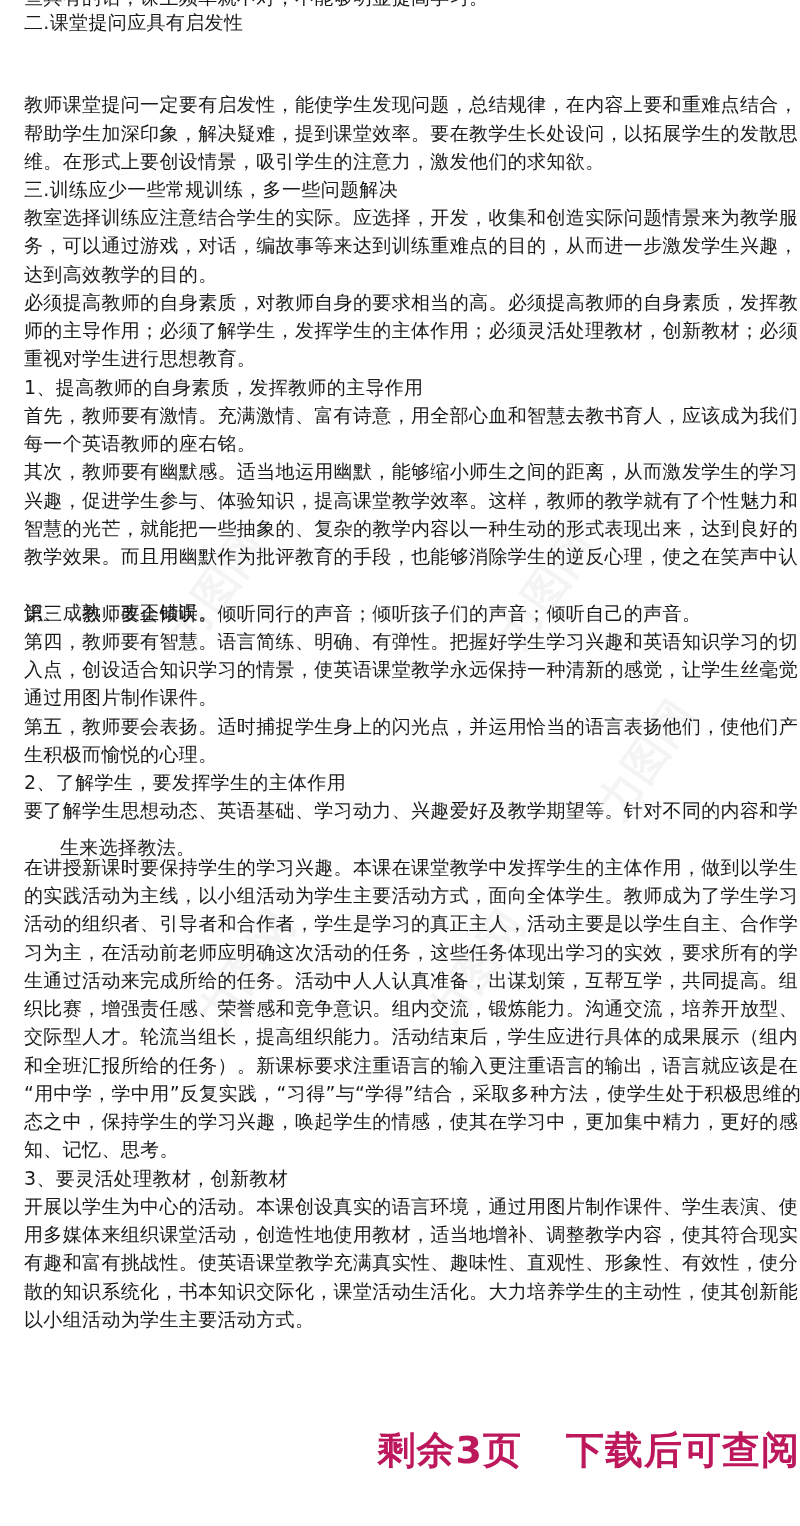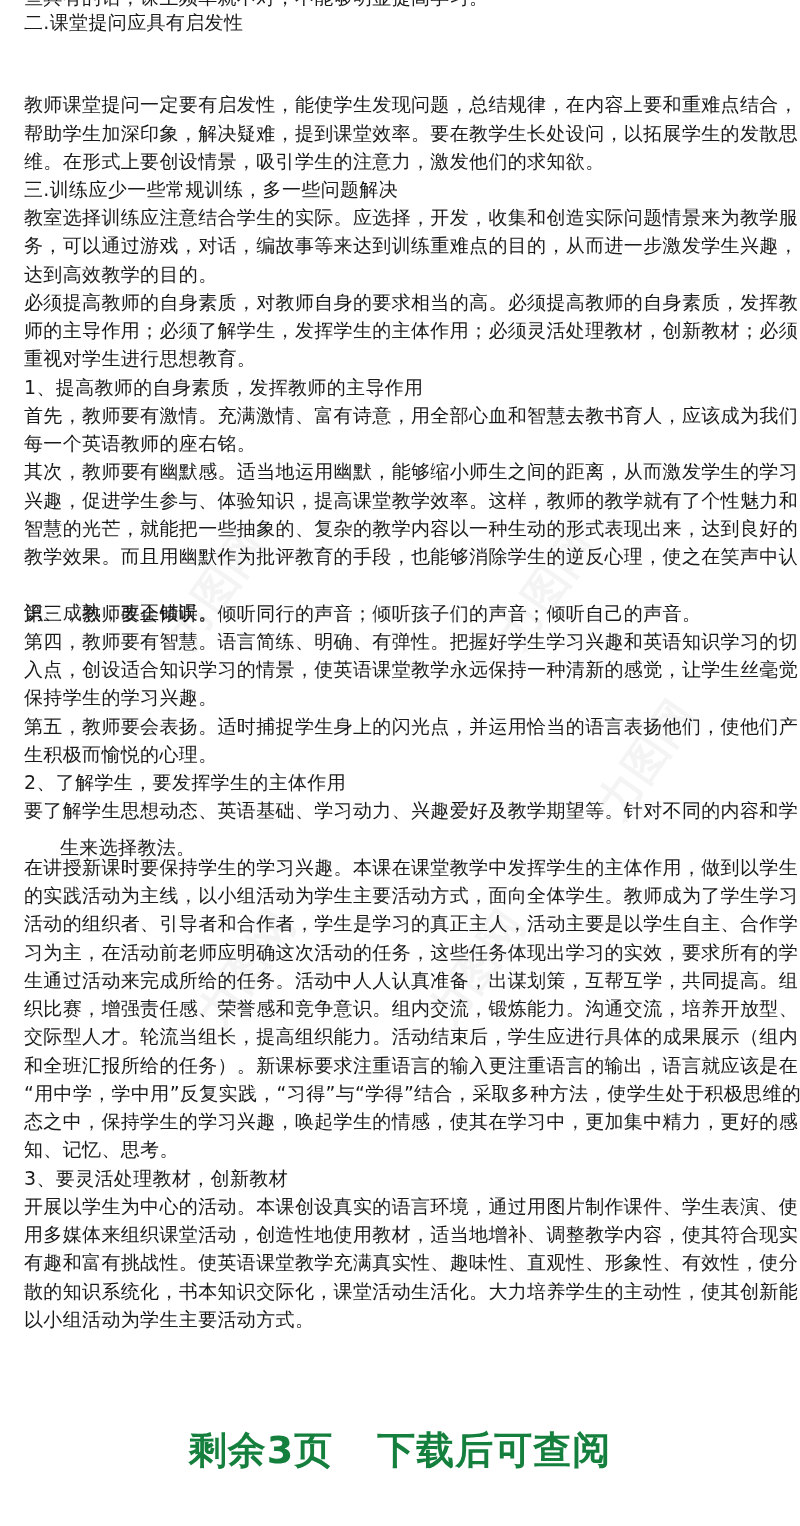--- a/index.html
+++ b/index.html
@@ -10,23 +10,23 @@
   }
   .page { position: absolute; left: 0; top: 0; width: 800px; height: 1526px; }
   .line {
     position: absolute; left: 24px; width: 760px;
     font-size: 19px; line-height: 28px; height: 28px;
     white-space: nowrap; letter-spacing: 0.35px;
   }
   .clipped { top: -17px; }
   .banner {
     position: absolute; left: 0; width: 800px; top: 1427px; height: 46px;
-    display: flex; justify-content: center; gap: 44px;
+    display: flex; justify-content: flex-end; gap: 44px;
     font-family: "DejaVu Sans", sans-serif; font-weight: bold;
-    font-size: 38px; line-height: 46px; color: #15803d;
+    font-size: 38px; line-height: 46px; color: #be185d;
     letter-spacing: 1px;
   }
   .wm {
     position: absolute; font-size: 44px; color: rgba(0,0,0,0.045);
     transform: rotate(-55deg); white-space: nowrap; pointer-events: none;
     font-weight: bold;
   }
 </style>
 </head>
 <body>
@@ -49,21 +49,21 @@
       <div class="line" style="top: 401px;">首先，教师要有激情。充满激情、富有诗意，用全部心血和智慧去教书育人，应该成为我们</div>
       <div class="line" style="top: 429px;">每一个英语教师的座右铭。</div>
       <div class="line" style="top: 457px;">其次，教师要有幽默感。适当地运用幽默，能够缩小师生之间的距离，从而激发学生的学习</div>
       <div class="line" style="top: 486px;">兴趣，促进学生参与、体验知识，提高课堂教学效率。这样，教师的教学就有了个性魅力和</div>
       <div class="line" style="top: 514px;">智慧的光芒，就能把一些抽象的、复杂的教学内容以一种生动的形式表现出来，达到良好的</div>
       <div class="line" style="top: 542px;">教学效果。而且用幽默作为批评教育的手段，也能够消除学生的逆反心理，使之在笑声中认</div>
       <div class="line" style="top: 570px; margin-top: 28px;">识、成熟，改正错误。</div>
       <div class="line" style="top: 599px;">第三，教师要会倾听。倾听同行的声音；倾听孩子们的声音；倾听自己的声音。</div>
       <div class="line" style="top: 627px;">第四，教师要有智慧。语言简练、明确、有弹性。把握好学生学习兴趣和英语知识学习的切</div>
       <div class="line" style="top: 655px;">入点，创设适合知识学习的情景，使英语课堂教学永远保持一种清新的感觉，让学生丝毫觉</div>
-      <div class="line" style="top: 683px;">保持学生的学习兴趣。</div>
+      <div class="line" style="top: 683px;">通过用图片制作课件。</div>
       <div class="line" style="top: 712px;">第五，教师要会表扬。适时捕捉学生身上的闪光点，并运用恰当的语言表扬他们，使他们产</div>
       <div class="line" style="top: 740px;">生积极而愉悦的心理。</div>
       <div class="line" style="top: 768px;">2、了解学生，要发挥学生的主体作用</div>
       <div class="line" style="top: 796px;">要了解学生思想动态、英语基础、学习动力、兴趣爱好及教学期望等。针对不同的内容和学</div>
       <div class="line" style="top: 833px; margin-left: 36px;">生来选择教法。</div>
       <div class="line" style="top: 853px;">在讲授新课时要保持学生的学习兴趣。本课在课堂教学中发挥学生的主体作用，做到以学生</div>
       <div class="line" style="top: 881px;">的实践活动为主线，以小组活动为学生主要活动方式，面向全体学生。教师成为了学生学习</div>
       <div class="line" style="top: 909px;">活动的组织者、引导者和合作者，学生是学习的真正主人，活动主要是以学生自主、合作学</div>
       <div class="line" style="top: 938px;">习为主，在活动前老师应明确这次活动的任务，这些任务体现出学习的实效，要求所有的学</div>
       <div class="line" style="top: 966px;">生通过活动来完成所给的任务。活动中人人认真准备，出谋划策，互帮互学，共同提高。组</div>

